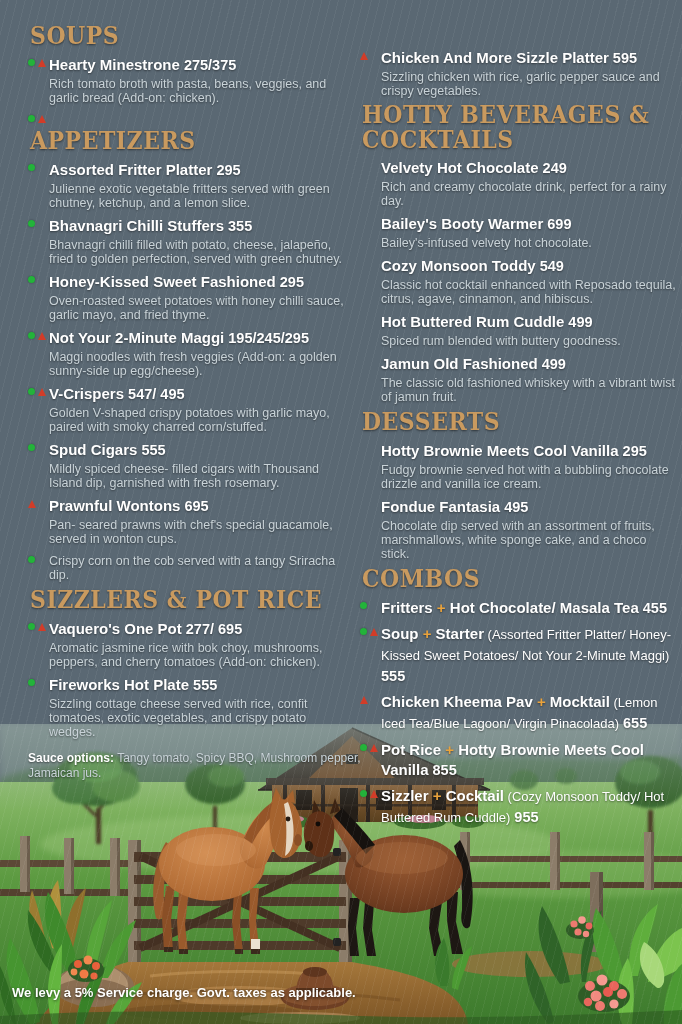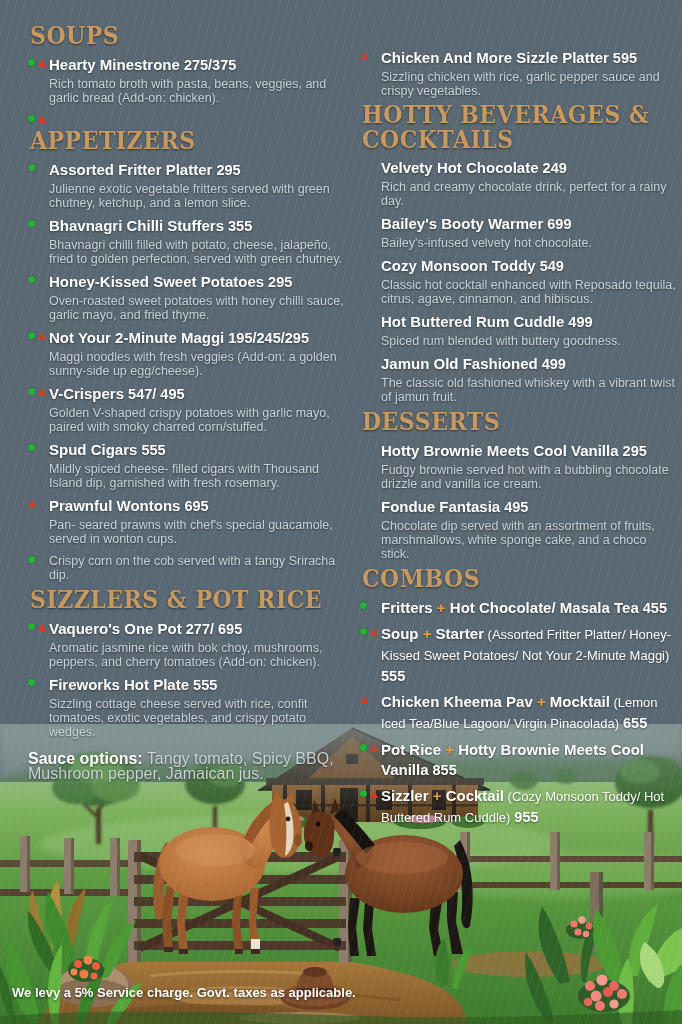--- a/index.html
+++ b/index.html
@@ -39,21 +39,21 @@
   .menu-item{display:flex;margin-bottom:4px;padding-bottom:0;margin-top:6px;}
   .menu-item .icons{flex:0 0 21px;width:21px;display:flex;gap:3px;padding-top:4px;align-items:flex-start;}
   .veg-dot{width:7px;height:7px;border-radius:50%;background:var(--veg,#23b33a);box-shadow:0 0 2px rgba(0,0,0,.4);}
   .nonveg-tri{width:0;height:0;border-left:4.5px solid transparent;border-right:4.5px solid transparent;border-bottom:8px solid var(--nonveg,#d23c28);}
   .content{flex:1;max-width:295px;}
   .item-name{font-weight:700;font-size:15px;line-height:20px;color:#fff;text-shadow:0 1px 2px rgba(0,0,0,0.45);}
   .item-price{font-weight:700;font-size:14.5px;color:#fff;}
   .paren{font-weight:400;font-size:13px;}
   .plus{color:var(--plus,#eaa33c);}
   .item-desc{font-size:12.5px;line-height:14px;margin-top:2px;color:var(--desc,#c9d3d8);text-shadow:0 1px 2px rgba(0,0,0,0.45);}
-  .sauce-note{margin-top:12px;font-size:16px;line-height:15px;color:var(--desc,#c9d3d8);text-shadow:0 1px 2px rgba(0,0,0,0.5);}
+  .sauce-note{margin-top:12px;font-size:12px;line-height:15px;color:var(--desc,#c9d3d8);text-shadow:0 1px 2px rgba(0,0,0,0.5);}
   .sauce-note b{color:#fff;}
   .footer{
     position:absolute;left:12px;bottom:24px;z-index:7;
     font-weight:700;font-size:13px;color:#fff;
     text-shadow:0 1px 3px rgba(0,0,0,0.65);
   }
 </style>
 </head>
 <body>
 
@@ -387,21 +387,21 @@
           <div class="content">
             <div class="item-name"><span>Bhavnagri Chilli Stuffers</span><span class="item-price"> 355</span></div>
             <div class="item-desc">Bhavnagri chilli filled with potato, cheese, jalapeño, fried to golden perfection, served with green chutney.</div>
           </div>
         </div>
         <div class="menu-item">
           <span class="icons">
             <span class="veg-dot"></span>
           </span>
           <div class="content">
-            <div class="item-name"><span>Honey-Kissed Sweet Potatoes</span><span class="item-price"> 295</span></div>
+            <div class="item-name"><span>Honey-Kissed Sweet Fashioned</span><span class="item-price"> 295</span></div>
             <div class="item-desc">Oven-roasted sweet potatoes with honey chilli sauce, garlic mayo, and fried thyme.</div>
           </div>
         </div>
         <div class="menu-item">
           <span class="icons">
             <span class="veg-dot"></span>
             <span class="nonveg-tri"></span>
           </span>
           <div class="content">
             <div class="item-name"><span>Not Your 2-Minute Maggi</span><span class="item-price"> 195/245/295</span></div>

